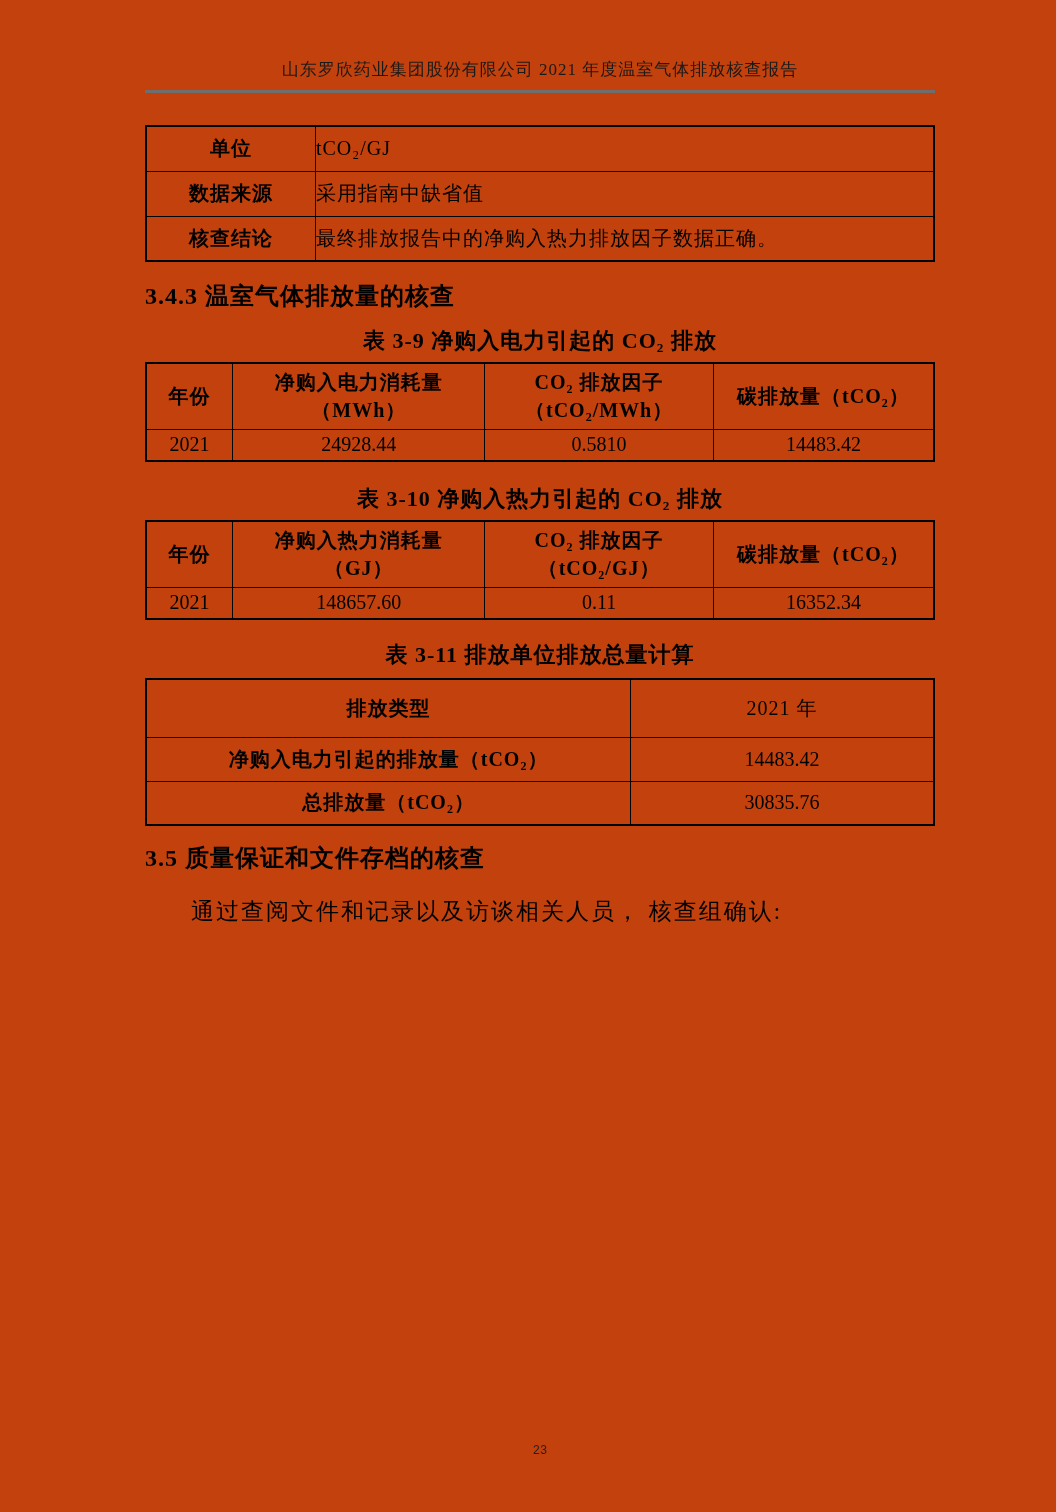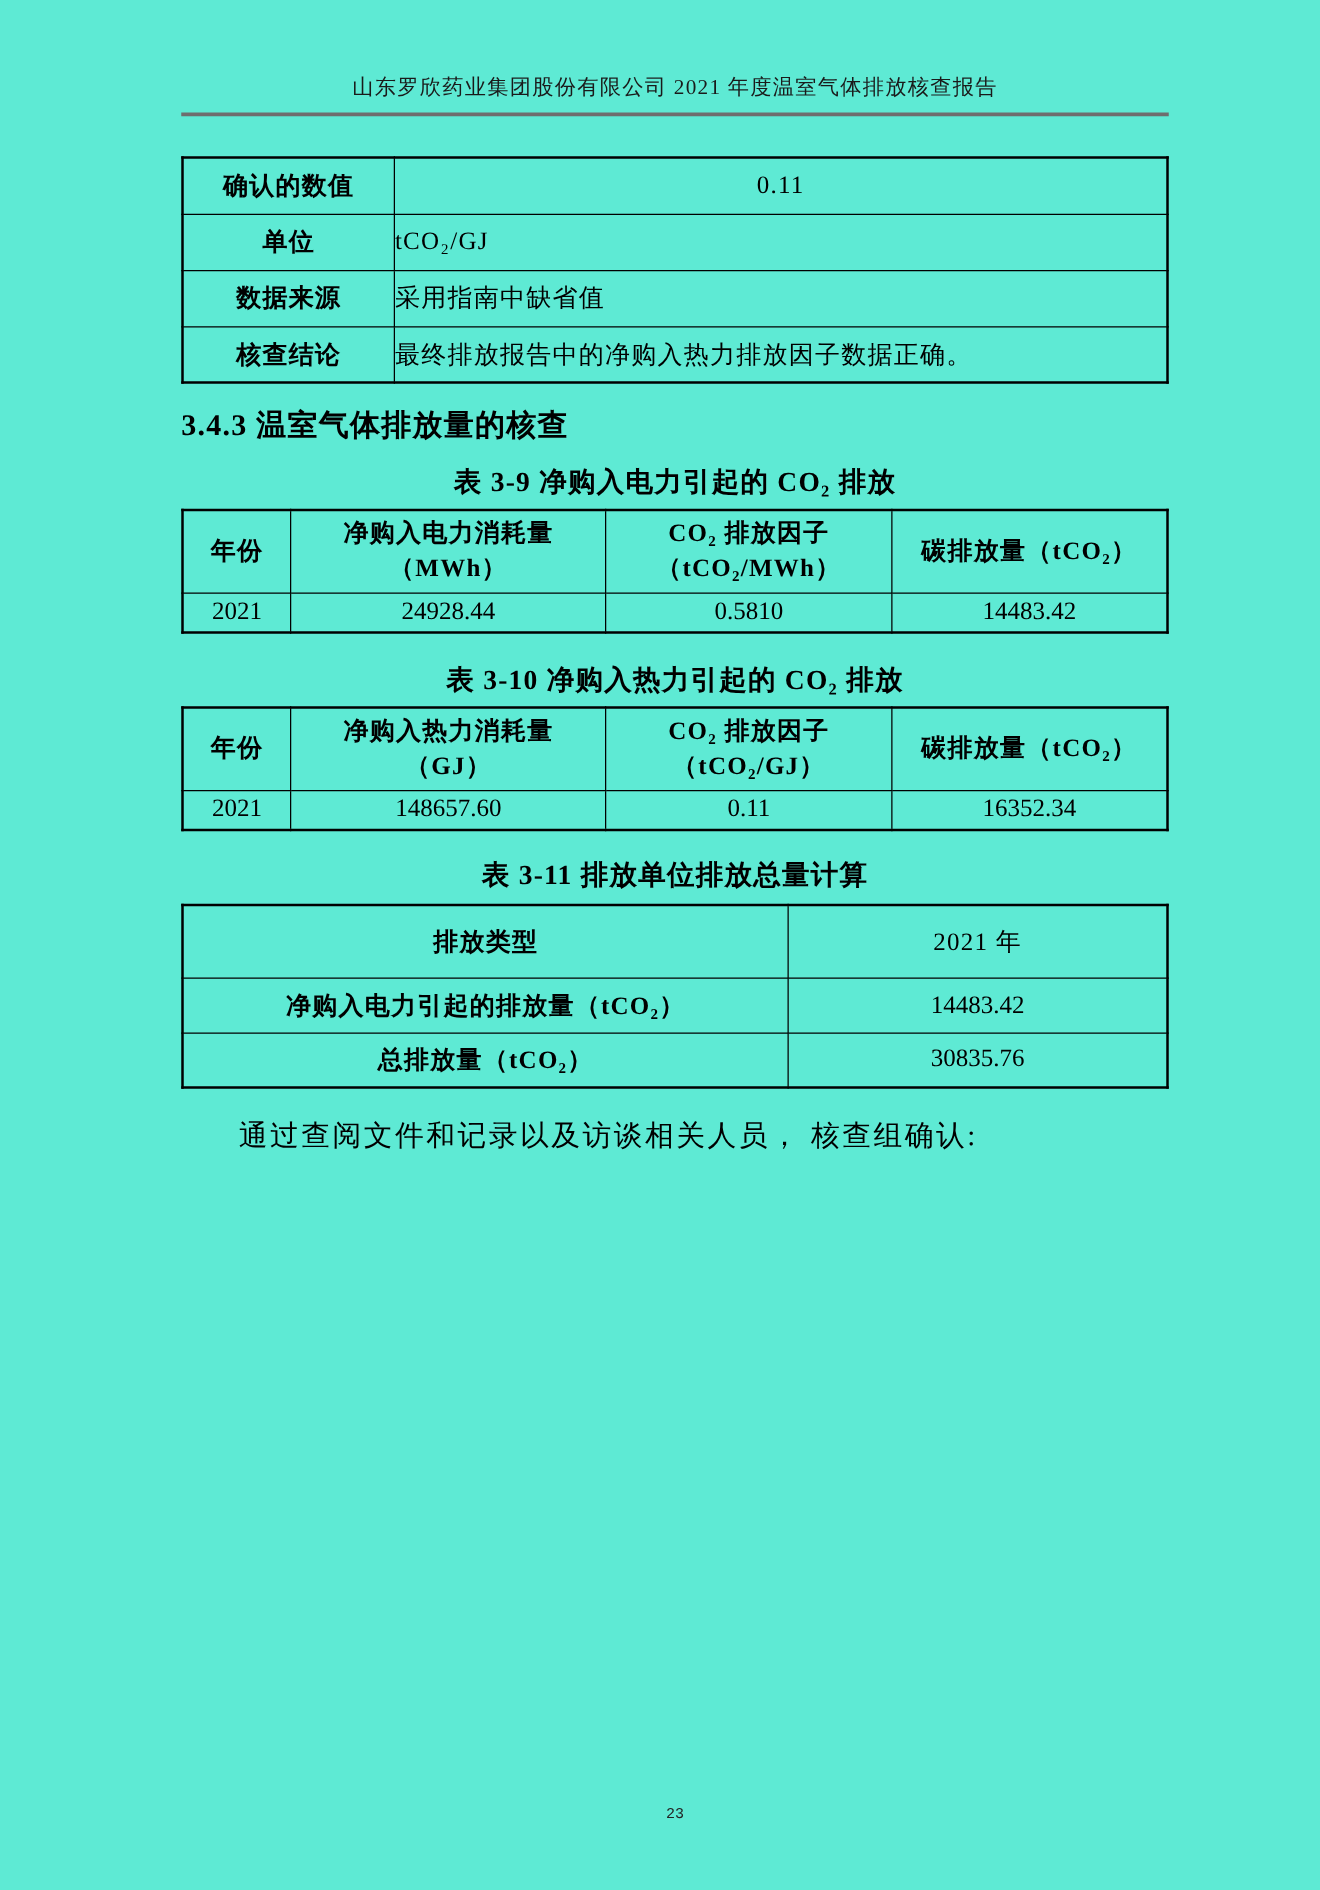--- a/index.html
+++ b/index.html
@@ -2,21 +2,21 @@
 <html lang="zh"><head>
 <meta charset="utf-8">
 <style>
   * { margin: 0; padding: 0; box-sizing: border-box; }
   html, body { background: #e8e8e8; }
   .page {
     position: relative;
     width: 1056px;
     height: 1512px;
     margin: 0 auto;
-    background: #5eead4;
+    background: #c2410c;
     font-family: "Liberation Serif", "DejaVu Serif", serif;
     color: #000000;
     overflow: hidden;
   }
   .content {
     position: absolute;
     left: 145px;
     top: 58px;
     width: 790px;
   }
@@ -130,24 +130,20 @@
 
 <div class="page">
   <div class="content">
 
     <div class="doc-header">山东罗欣药业集团股份有限公司 2021 年度温室气体排放核查报告</div>
     <div class="header-rule"></div>
 
     <table class="kv-table outer-border">
       <tbody>
         <tr>
-          <td class="kv-label">确认的数值</td>
-          <td class="kv-value centered">0.11</td>
-        </tr>
-        <tr>
           <td class="kv-label">单位</td>
           <td class="kv-value">tCO₂/GJ</td>
         </tr>
         <tr>
           <td class="kv-label">数据来源</td>
           <td class="kv-value">采用指南中缺省值</td>
         </tr>
         <tr>
           <td class="kv-label">核查结论</td>
           <td class="kv-value">最终排放报告中的净购入热力排放因子数据正确。</td>
@@ -208,18 +204,19 @@
           <td class="row-label">净购入电力引起的排放量（tCO₂）</td>
           <td>14483.42</td>
         </tr>
         <tr>
           <td class="row-label">总排放量（tCO₂）</td>
           <td>30835.76</td>
         </tr>
       </tbody>
     </table>
 
+    <div class="section-heading section-35">3.5 质量保证和文件存档的核查</div>
     <div class="paragraph-35">通过查阅文件和记录以及访谈相关人员， 核查组确认:</div>
 
   </div>
 
   <div class="page-number">23</div>
 </div>
 
 </body></html>

